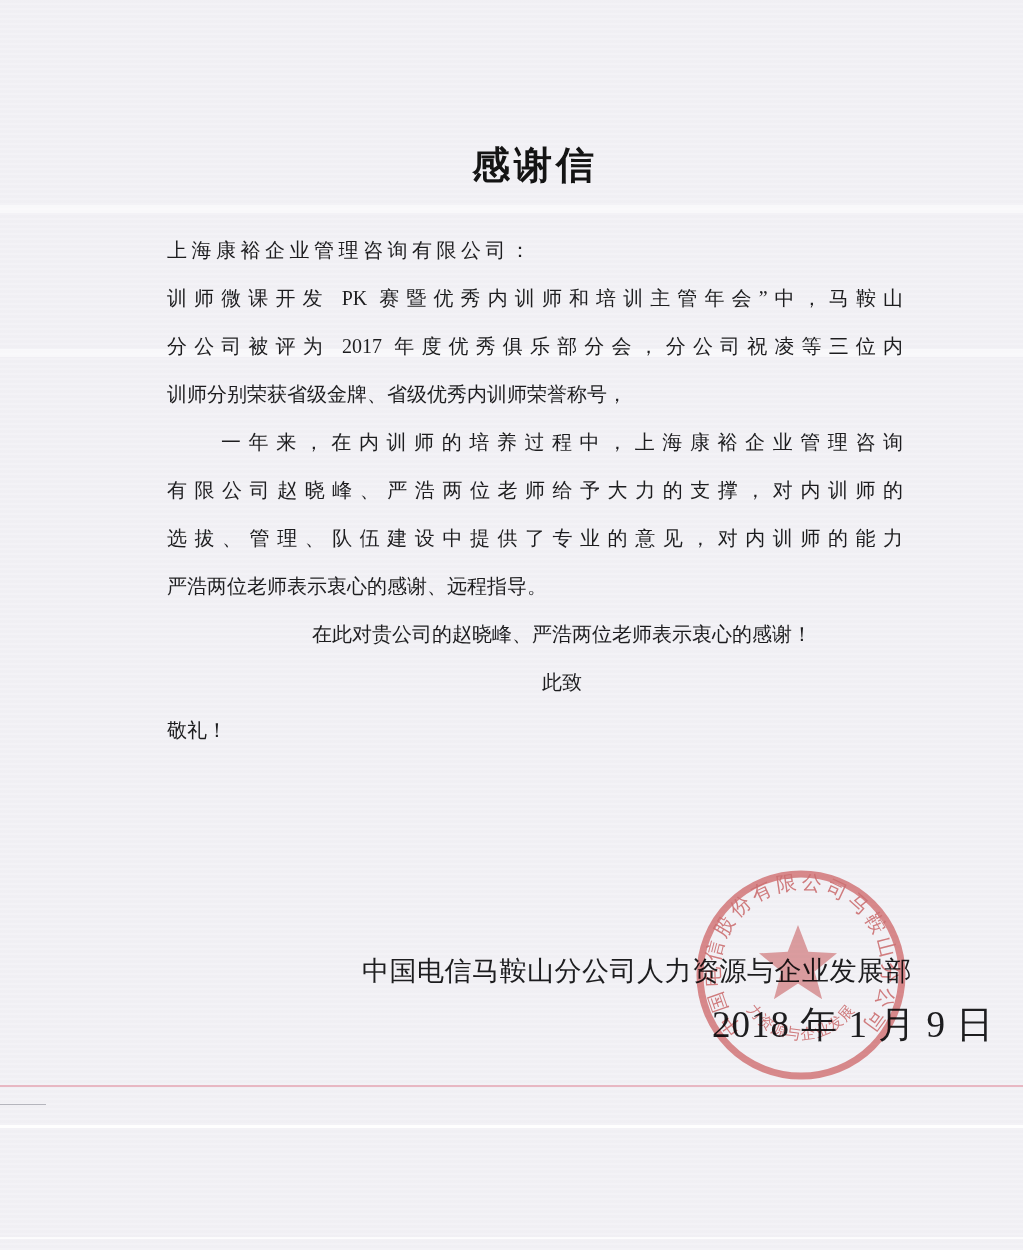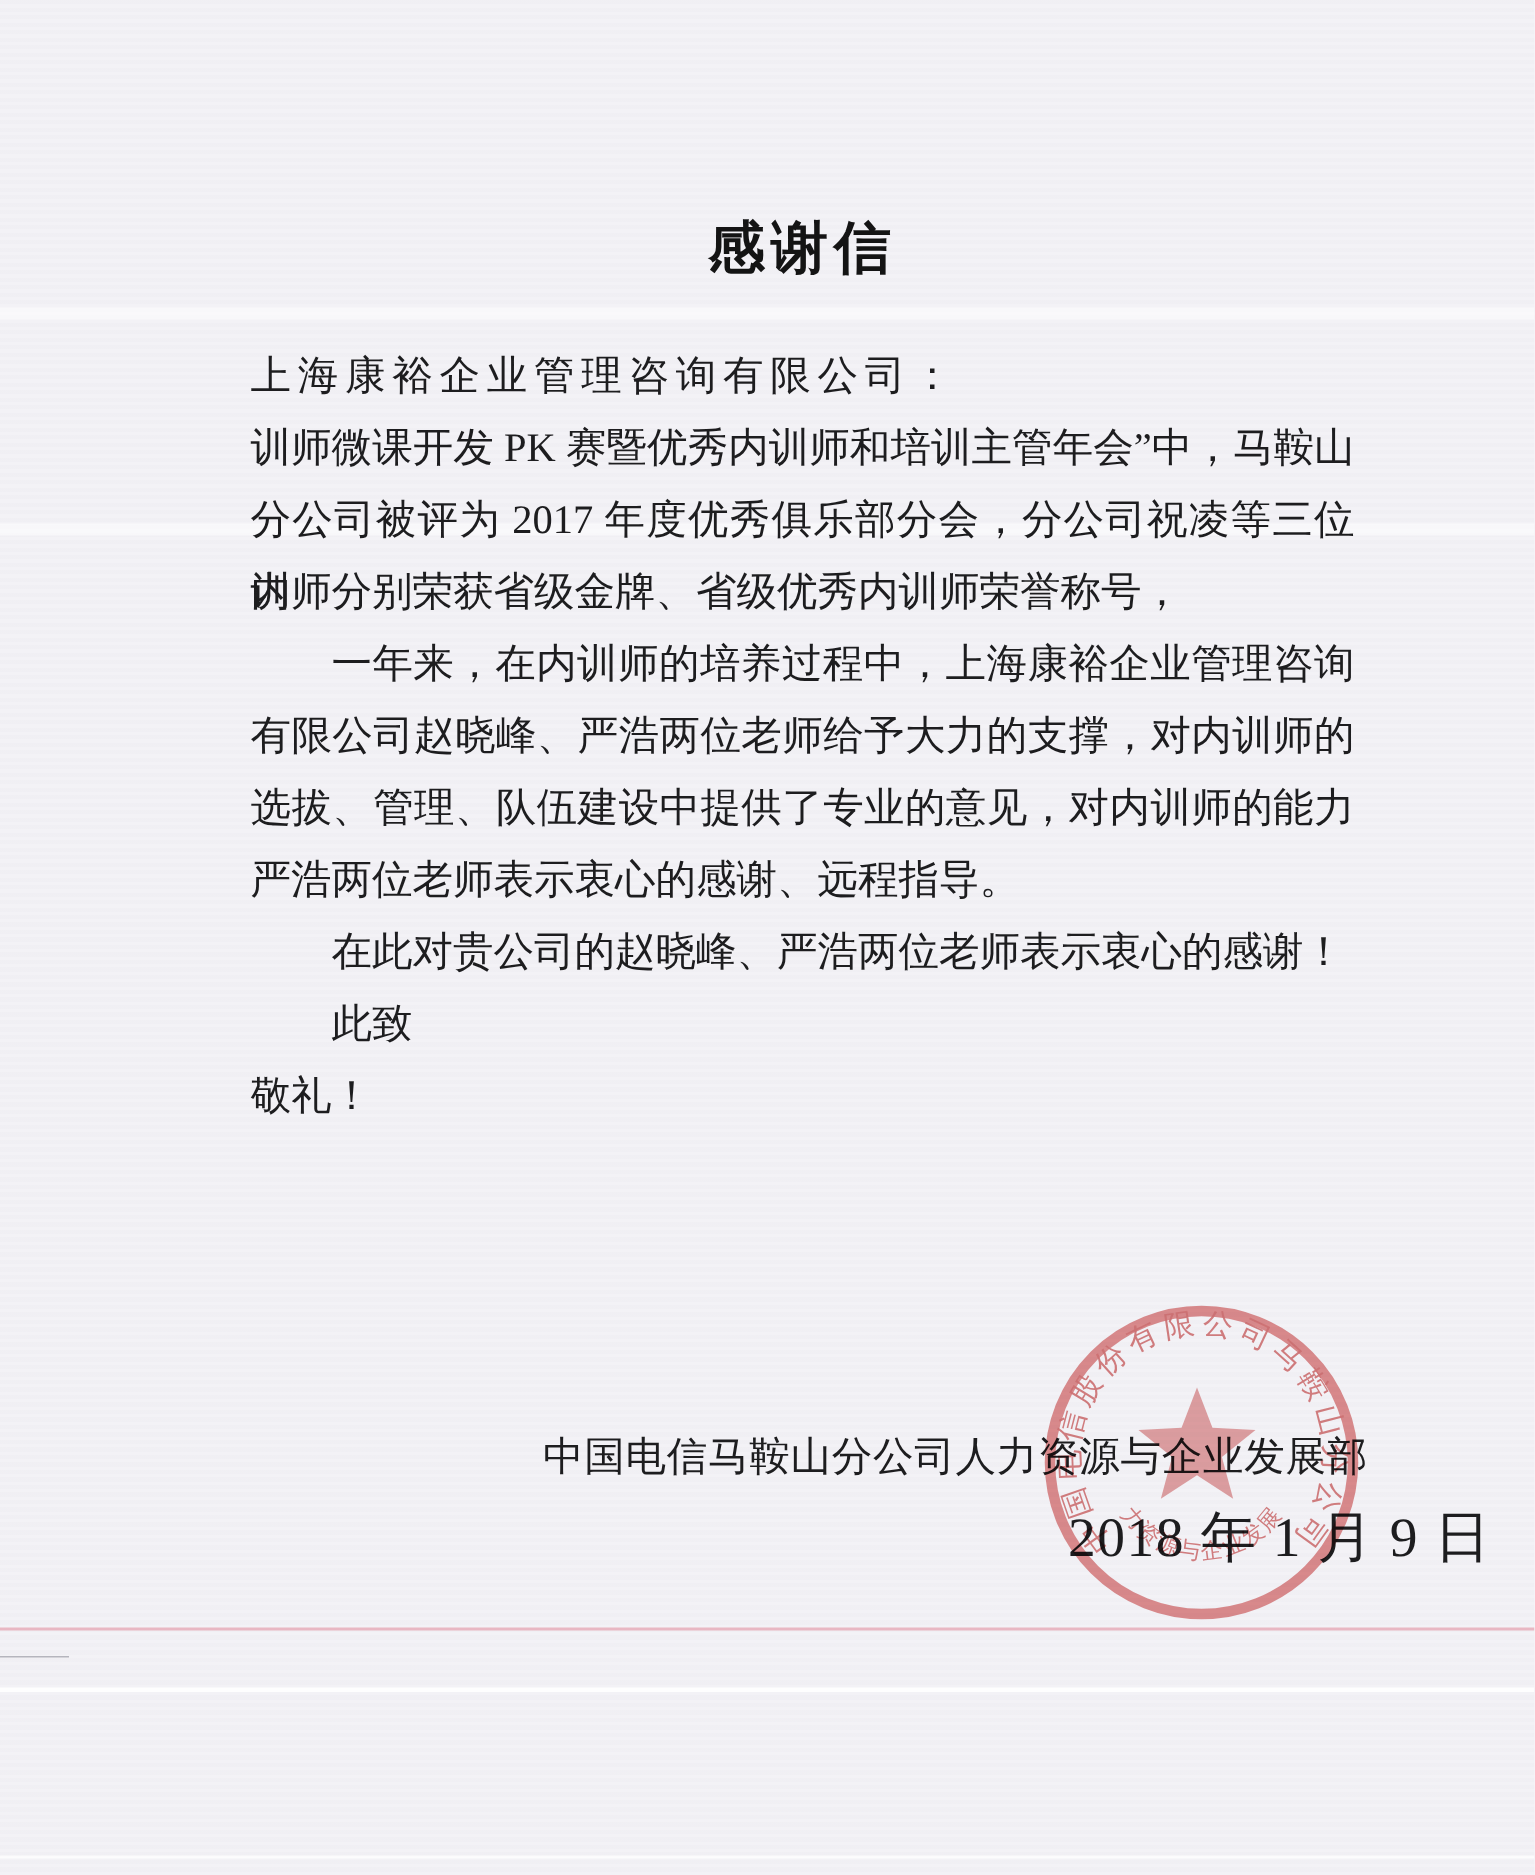--- a/index.html
+++ b/index.html
@@ -32,25 +32,25 @@
     text-align: center;
     font-size: 38px; font-weight: bold;
     letter-spacing: 4px;
     color: #141414;
     margin-top: 24px;
   }
   .content {
     position: absolute;
     left: 167px; top: 226px; width: 736px;
     color: #1d1d1f;
-    font-size: 27px;
+    font-size: 20px;
   }
   .line { height: 48px; line-height: 48px; white-space: nowrap; }
   .line.j { white-space: normal; text-align: justify; text-align-last: justify; }
-  .line.ind { text-indent: 54px; }
+  .line.ind { text-indent: 54px; text-align: center; }
   .line.salu { letter-spacing: 4.5px; }
 
   .signature {
     position: absolute;
     left: 362px; top: 953px;
     font-size: 27px; letter-spacing: 0.5px;
     color: #1d1d1f; white-space: nowrap;
   }
   .date {
     position: absolute;

